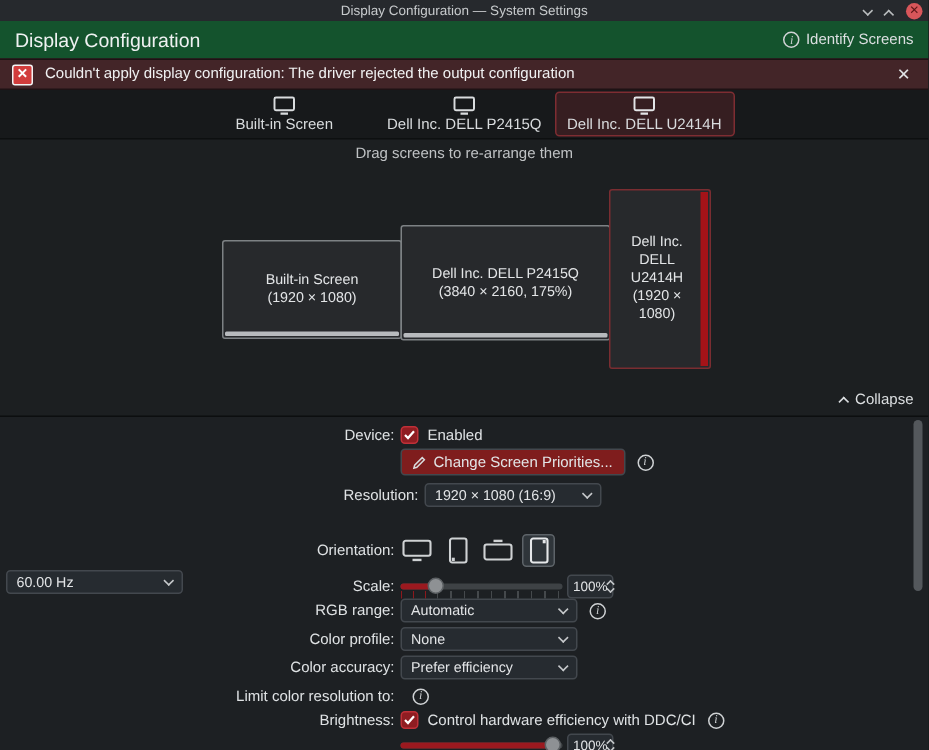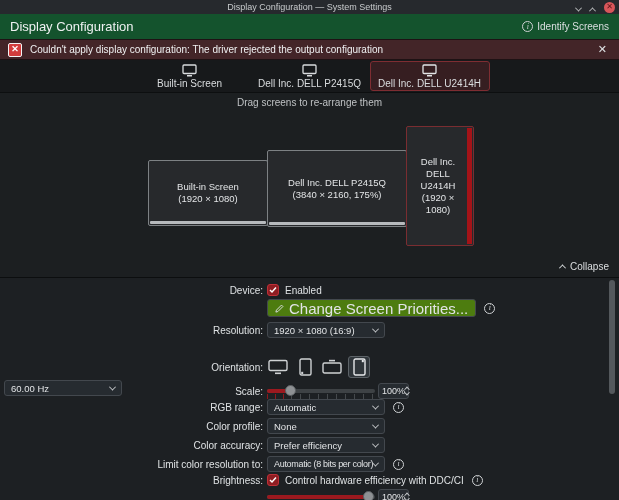--- a/index.html
+++ b/index.html
@@ -54,21 +54,21 @@
   .collapse .chev { border-color:#dcdfe1; }
 
   
   .panel { flex:1; background:#1d2023; border-top:1px solid #0c0e0f; position:relative; }
   .row { position:absolute; left:0; display:flex; align-items:center; }
   .lbl { width:263px; text-align:right; padding-right:0; font-size:10px; color:#dfe2e4; flex:none; }
   .ctrl-gap { width:4px; flex:none; }
   .checkbox { width:12px; height:12px; border-radius:3px; background:#8f1d22; border:1px solid #bf3038; display:flex; align-items:center; justify-content:center; flex:none; }
   .checkbox svg { display:block; }
   .cb-label { font-size:10px; color:#dfe2e4; margin-left:6px; white-space:nowrap; }
-  .btn { height:18px; background:#4d7c0f; border:1px solid #43484e; border-radius:3px; display:flex; align-items:center; gap:5px; padding:0 7px; font-size:15px; color:#e2e4e6; white-space:nowrap; }
+  .btn { height:18px; background:#7f1d1d; border:1px solid #43484e; border-radius:3px; display:flex; align-items:center; gap:5px; padding:0 7px; font-size:10px; color:#e2e4e6; white-space:nowrap; }
   .dropdown { width:118px; height:16px; background:#262b30; border:1px solid #43484e; border-radius:3px; display:flex; align-items:center; padding:0 6px; font-size:9.5px; color:#e2e4e6; }
   .dd-text { flex:1; white-space:nowrap; overflow:hidden; }
   .dd-chev { width:5px; height:5px; border-right:1.1px solid #c6c9cb; border-bottom:1.1px solid #c6c9cb; transform:rotate(45deg) translate(-1px,-1px); flex:none; }
   .mini { font-size:9px; letter-spacing:-0.3px; }
 
   .slider { position:relative; width:108px; height:16px; flex:none; }
   .track { position:absolute; top:6px; left:0; right:0; height:4px; border-radius:2px; background:#3e4245; }
   .fill { position:absolute; top:6px; left:0; height:4px; border-radius:2px; background:#9b191f; }
   .handle { position:absolute; top:2px; width:11px; height:11px; border-radius:50%; background:#8e9194; border:1px solid #5c6063; }
   .ticks-red, .ticks-gray { position:absolute; top:11px; height:5px; }
@@ -184,21 +184,21 @@
       <span class="ctrl-gap"></span>
       <span class="btn">
         <svg width="9" height="9" viewBox="0 0 10 10">
             <path d="M1 9 L1.6 6.8 L7.2 1.2 L8.8 2.8 L3.2 8.4 Z" fill="none" stroke="#d9dcde" stroke-width="1.1"></path>
           </svg>
         <span>Change Screen Priorities...</span>
       </span>
       <span class="info-icon info-after">i</span>
     </div>
 
-    <div class="row" style="top:44px; height:16px;">
+    <div class="row" style="top:44px; height:16px;padding-left:16px;">
       <span class="lbl">Resolution:</span>
       <span class="ctrl-gap"></span>
       <span class="dropdown">
         <span class="dd-text">1920 × 1080 (16:9)</span>
         <span class="dd-chev"></span>
       </span>
     </div>
 
     <div class="row" style="top:60px; height:18px;margin-top:44px;">
       <span class="lbl">Scale:</span>
@@ -280,24 +280,20 @@
       <span class="ctrl-gap"></span>
       <span class="dropdown">
         <span class="dd-text">Prefer efficiency</span>
         <span class="dd-chev"></span>
       </span>
     </div>
 
     <div class="row" style="top:178px; height:16px;">
       <span class="lbl">Limit color resolution to:</span>
       <span class="ctrl-gap"></span>
-      <span class="dropdown">
-        <span class="dd-text mini">Automatic  (8 bits per color)</span>
-        <span class="dd-chev"></span>
-      </span>
       <span class="info-icon info-after">i</span>
     </div>
 
     <div class="row" style="top:195px; height:14px;">
       <span class="lbl">Brightness:</span>
       <span class="ctrl-gap"></span>
       <span class="checkbox">
         <svg width="8" height="8" viewBox="0 0 8 8">
             <polyline points="1,4 3,6 7,1.5" fill="none" stroke="#ffffff" stroke-width="1.5"></polyline>
           </svg>

